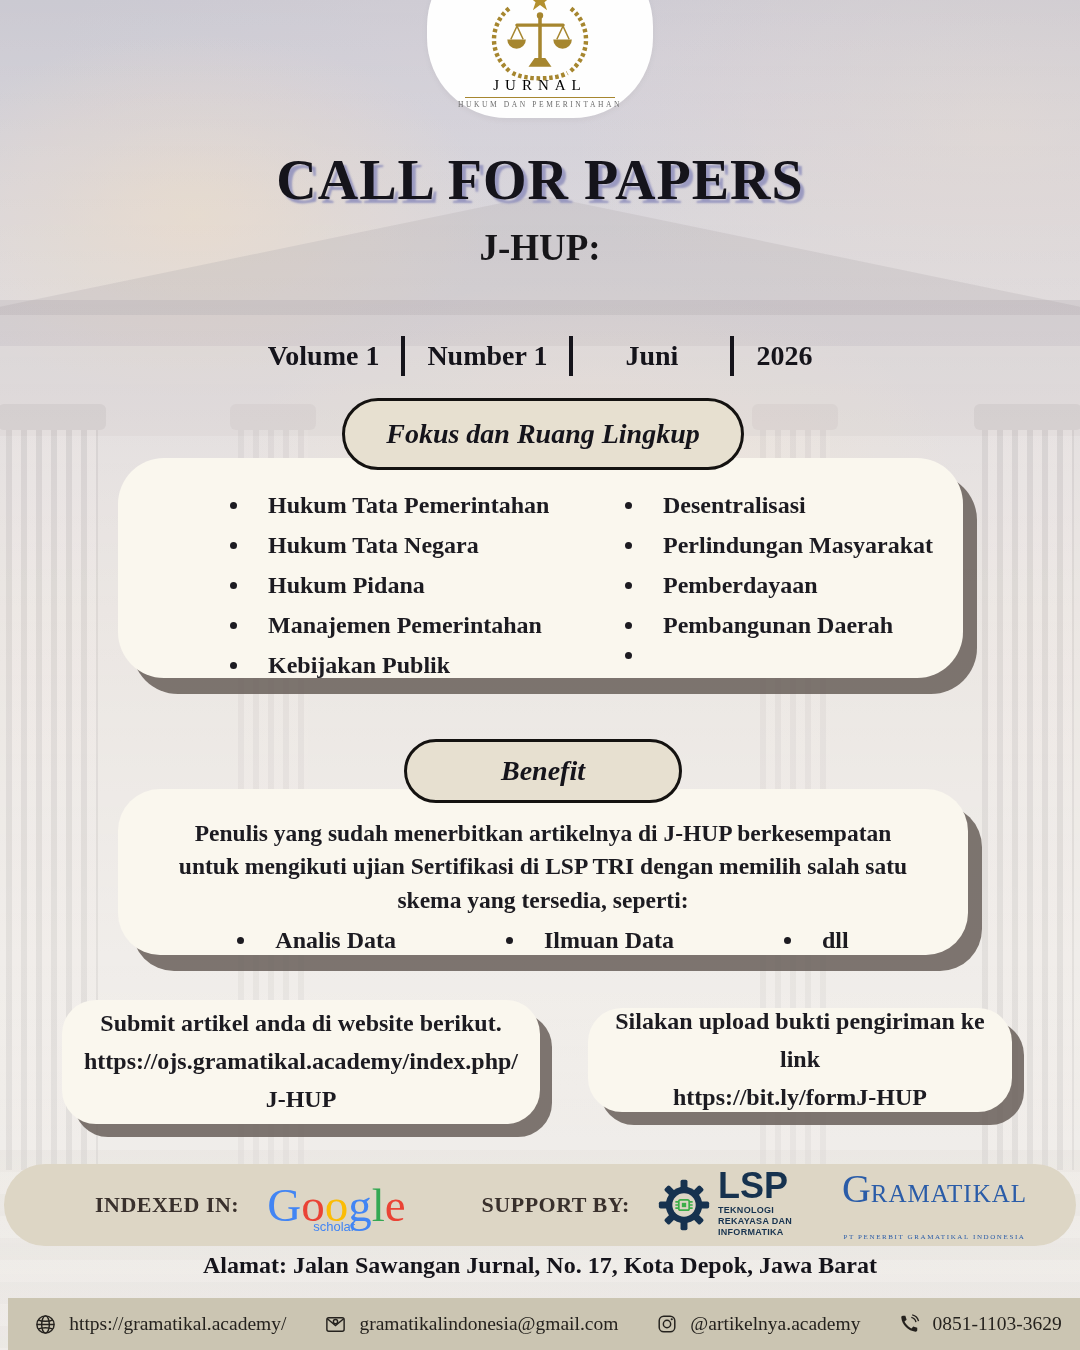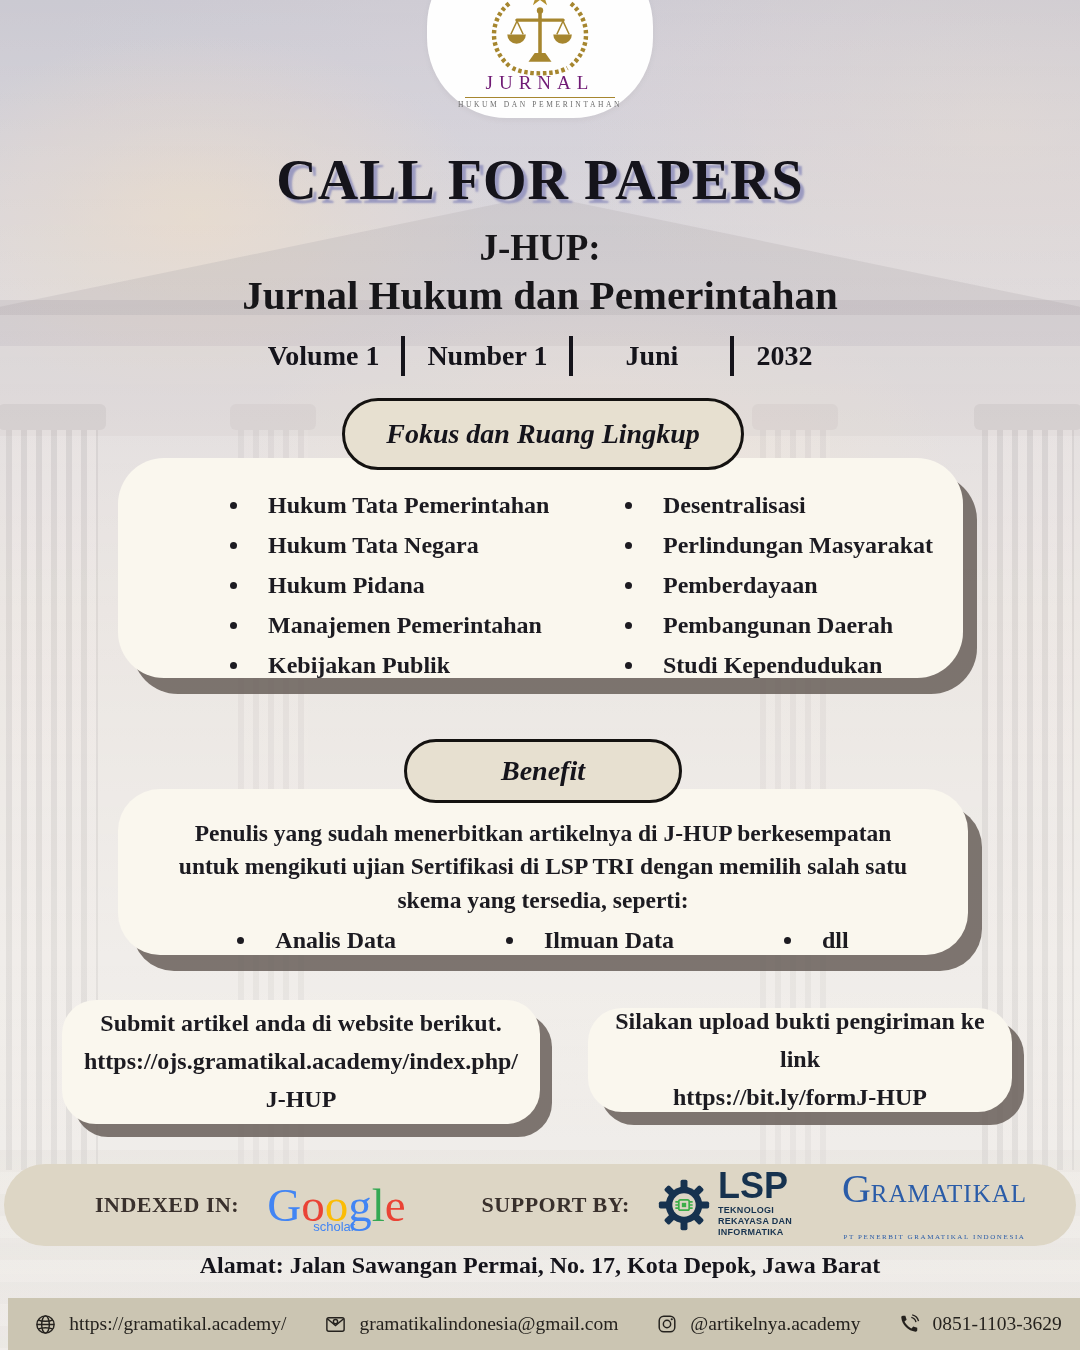--- a/index.html
+++ b/index.html
@@ -23,21 +23,21 @@
     opacity:.55;}
   .bg-column::before{content:"";position:absolute;top:-26px;left:-8px;right:-8px;height:26px;
     background:rgba(170,162,162,.45);border-radius:6px;}
   .bg-floor{position:absolute;left:0;top:1150px;width:1080px;height:200px;
     background:repeating-linear-gradient(180deg,rgba(196,189,179,.35) 0 22px,rgba(228,222,213,.35) 22px 44px);opacity:.45;}
   .bg-wash{position:absolute;inset:0;background:linear-gradient(180deg,rgba(255,255,255,.10),rgba(255,255,255,.30));}
   
   .logo-blob{position:absolute;left:427px;top:-54px;width:226px;height:172px;background:#fefefe;
     border-radius:80px;z-index:6;display:flex;flex-direction:column;align-items:center;justify-content:flex-end;
     padding-bottom:9px;box-sizing:border-box;box-shadow:0 2px 6px rgba(0,0,0,.05);}
-  .logo-name{font-size:19px;letter-spacing:6px;color:#701a75;margin-top:-4px;}
+  .logo-name{font-size:15px;letter-spacing:6px;color:#000000;margin-top:-4px;}
   .logo-rule{width:150px;height:1.5px;background:#a6862f;margin:3px 0 2px;}
   .logo-sub{font-size:7.5px;letter-spacing:2.6px;color:#6b6b6b;}
   
   .title{position:absolute;left:0;top:148px;width:100%;text-align:center;font-size:56px;font-weight:bold;
     letter-spacing:1px;color:#15141b;text-shadow:4px 4px 2px rgba(148,148,190,.9);z-index:4;}
   .jshort{position:absolute;left:0;top:226px;width:100%;text-align:center;font-size:37px;font-weight:bold;color:#171619;z-index:4;}
   .jname{position:absolute;left:0;top:271px;width:100%;text-align:center;font-size:41px;font-weight:bold;color:#171619;z-index:4;}
   .issue-row{position:absolute;left:0;top:336px;width:100%;display:flex;align-items:center;justify-content:center;z-index:4;}
   .issue-item{font-size:28px;font-weight:bold;color:#15141b;padding:0 22px;}
   .issue-item.wide{padding:0 52px;}
@@ -115,30 +115,29 @@
       <path d="M90 57 A 10.5 10.5 0 0 0 111 57 Z" fill="#a6862f"></path>
       <path d="M62 88 L88 88 L81 78 L69 78 Z" fill="#a6862f"></path>
     </svg>
     <div class="logo-name">JURNAL</div>
     <div class="logo-rule"></div>
     <div class="logo-sub">HUKUM DAN PEMERINTAHAN</div>
   </div>
 
   <div class="title">CALL FOR PAPERS</div>
   <div class="jshort">J-HUP:</div>
-  <div class="jname">Jurnal Hukum dan Pemerintahan</div>
 
   <div class="issue-row">
     <span class="issue-item">Volume 1</span>
     <span class="issue-sep"></span>
     <span class="issue-item">Number 1</span>
     <span class="issue-sep"></span>
     <span class="issue-item wide">Juni</span>
     <span class="issue-sep"></span>
-    <span class="issue-item">2032</span>
+    <span class="issue-item">2026</span>
   </div>
 
   <div class="pill pill-focus">
     <span>Fokus dan Ruang Lingkup</span>
   </div>
   <div class="card card-focus">
     <div class="focus-cols">
       <div class="col-left">
         <div class="bullet-row">
             <span class="dot"></span>
@@ -173,21 +172,20 @@
         <div class="bullet-row">
             <span class="dot"></span>
             <span>Pemberdayaan</span>
           </div>
         <div class="bullet-row">
             <span class="dot"></span>
             <span>Pembangunan Daerah</span>
           </div>
         <div class="bullet-row">
             <span class="dot"></span>
-            <span>Studi Kependudukan</span>
           </div>
       </div>
     </div>
   </div>
 
   <div class="pill pill-benefit">
     <span>Benefit</span>
   </div>
   <div class="card card-benefit">
     <div class="benefit-text">Penulis yang sudah menerbitkan artikelnya di J-HUP berkesempatan untuk mengikuti ujian Sertifikasi di LSP TRI dengan memilih salah satu skema yang tersedia, seperti:</div>
@@ -252,21 +250,21 @@
         <span class="lsp-name">LSP</span>
         <span class="lsp-sub">TEKNOLOGI REKAYASA DAN INFORMATIKA</span>
       </span>
     </span>
     <span class="gram-logo">
       <span class="gram-name"><span class="gram-initial">G</span><span class="gram-rest">RAMATIKAL</span></span>
       <span class="gram-sub">PT PENERBIT GRAMATIKAL INDONESIA</span>
     </span>
   </div>
 
-  <div class="address">Alamat: Jalan Sawangan Permai, No. 17, Kota Depok, Jawa Barat</div>
+  <div class="address">Alamat: Jalan Sawangan Jurnal, No. 17, Kota Depok, Jawa Barat</div>
 
   <div class="footer">
     <span class="footer-item">
       <svg width="23" height="23" viewBox="0 0 24 24" fill="none" stroke="#25221e" stroke-width="1.5">
         <circle cx="12" cy="12" r="9"></circle>
           <ellipse cx="12" cy="12" rx="4" ry="9"></ellipse>
         <path d="M3 12 h18 M4.2 7.2 C8 9.2 16 9.2 19.8 7.2 M4.2 16.8 C8 14.8 16 14.8 19.8 16.8"></path>
       </svg>
       <span>https://gramatikal.academy/</span>
     </span>

